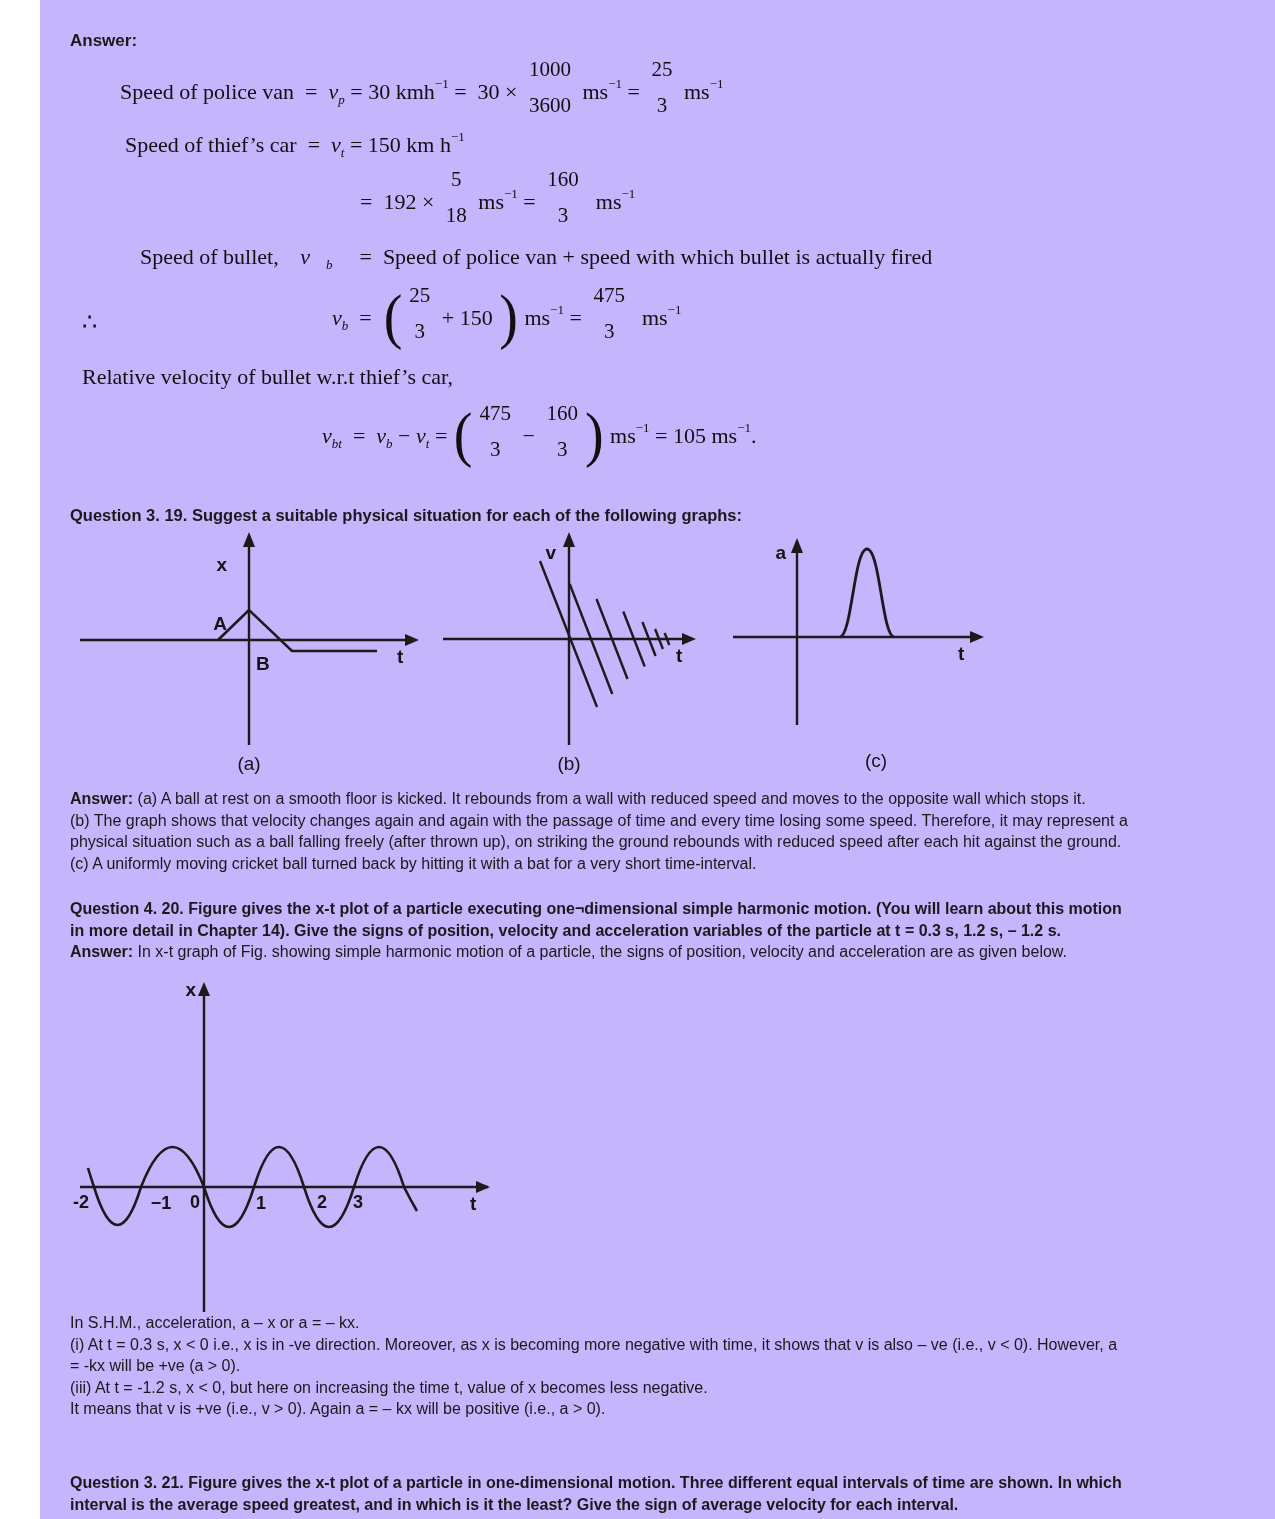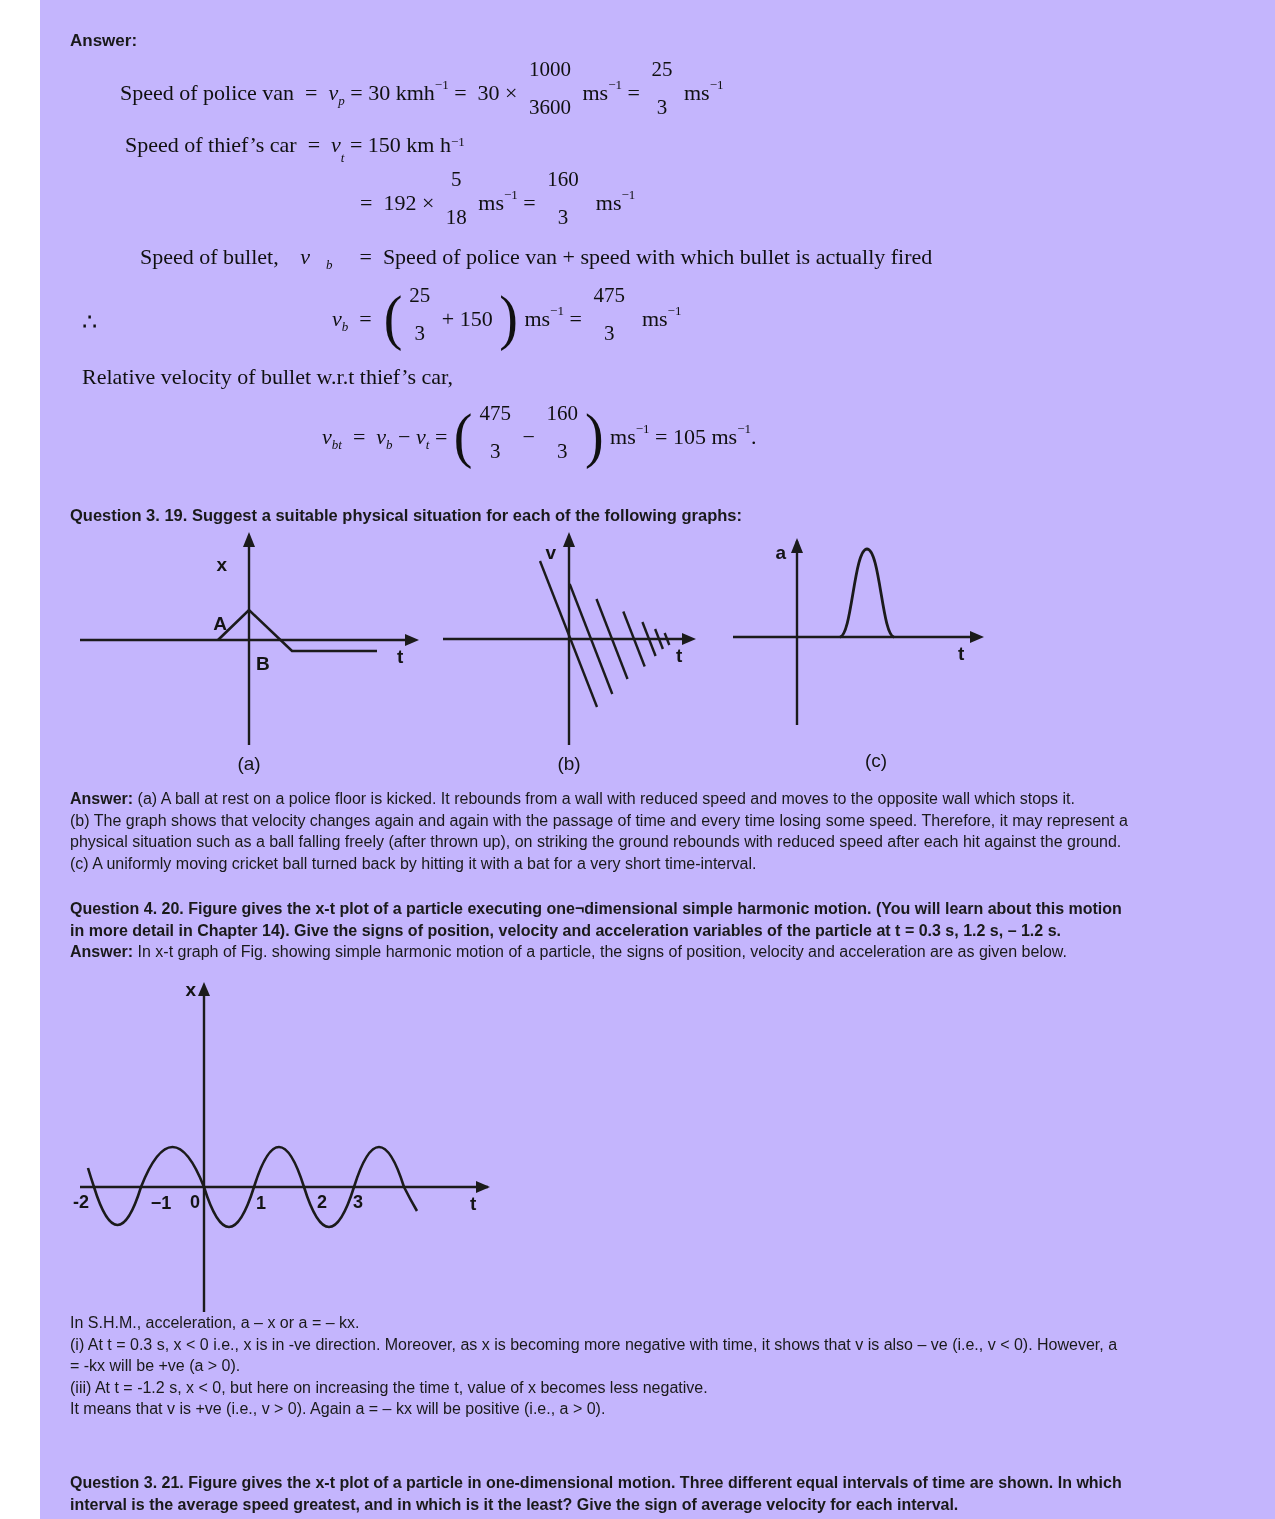--- a/index.html
+++ b/index.html
@@ -13,42 +13,42 @@
   
   .eq{display:flex;align-items:center;font-family:"Liberation Serif","DejaVu Serif",serif;
       font-size:22px;color:#101010;white-space:pre;}
   .eq .tx{white-space:pre;}
   .eq .it{font-style:italic;}
   .eq .su{font-size:13px;position:relative;top:-8px;white-space:pre;}
   .eq .sb{font-size:13px;position:relative;top:8px;font-style:italic;white-space:pre;}
   .frac{display:inline-flex;flex-direction:column;margin:0 3px;}
   .frac .num{display:block;text-align:center;padding:0 3px;font-size:21px;line-height:1.12;}
   .frac .den{display:block;text-align:center;padding:8px 3px;font-size:21px;line-height:1.12;
-             border-top:6px solid #c4b5fd;}
+             border-top:4px solid #c4b5fd;}
   .bigparen{font-size:56px;font-weight:300;line-height:0.85;margin:0 1px;transform:scaleY(1.08);}
   .serifline{font-family:"Liberation Serif","DejaVu Serif",serif;font-size:22px;color:#101010;white-space:nowrap;}
   .therefore{font-family:"Liberation Serif","DejaVu Serif",serif;font-size:24px;color:#101010;}
   
   svg{display:block;}
   svg text{font-family:"Liberation Sans",sans-serif;fill:#141414;}
   .axis-letter{font-size:19px;font-weight:bold;}
   .pt-letter{font-size:19px;font-weight:bold;}
   .tick-num{font-size:18px;font-weight:bold;}
   .caption{font-size:19px;}
 </style>
 </head>
 <body>
 
 <div class="page">
 
   <div class="abs bodyline bold" style="left:30px;top:30px;font-size:17px;">Answer:</div>
 
   <div class="abs eq" style="left:80px;top:58px;"><span class="tx">Speed of police van  =  </span><span class="it">v</span><span class="sb">p</span><span class="tx"> = 30 kmh</span><span class="su">−1</span><span class="tx"> =  30 × </span><span class="frac"><span class="num">1000</span><span class="den">3600</span></span><span class="tx"> ms</span><span class="su">−1</span><span class="tx"> = </span><span class="frac"><span class="num">25</span><span class="den">3</span></span><span class="tx"> ms</span><span class="su">−1</span></div>
 
-  <div class="abs eq" style="left:85px;top:132px;align-items:flex-end;"><span class="tx">Speed of thief’s car  =  </span><span class="it">v</span><span class="sb">t</span><span class="tx"> = 150 km h</span><span class="su">−1</span></div>
+  <div class="abs eq" style="left:85px;top:132px;"><span class="tx">Speed of thief’s car  =  </span><span class="it">v</span><span class="sb">t</span><span class="tx"> = 150 km h</span><span class="su">−1</span></div>
 
   <div class="abs eq" style="left:320px;top:168px;"><span class="tx">=  192 × </span><span class="frac"><span class="num">5</span><span class="den">18</span></span><span class="tx"> ms</span><span class="su">−1</span><span class="tx"> = </span><span class="frac"><span class="num">160</span><span class="den">3</span></span><span class="tx">  ms</span><span class="su">−1</span></div>
 
   <div class="abs eq" style="left:100px;top:244px;gap:16px;"><span class="tx">Speed of bullet, </span><span class="it">v</span><span class="sb">b</span><span class="tx">  =  Speed of police van + speed with which bullet is actually fired</span></div>
 
   <div class="abs therefore" style="left:42px;top:308px;">∴</div>
 
   <div class="abs eq" style="left:292px;top:284px;"><span class="it">v</span><span class="sb">b</span><span class="tx">  =  </span><span class="bigparen">(</span><span class="frac"><span class="num">25</span><span class="den">3</span></span><span class="tx"> + 150 </span><span class="bigparen">)</span><span class="tx"> ms</span><span class="su">−1</span><span class="tx"> = </span><span class="frac"><span class="num">475</span><span class="den">3</span></span><span class="tx">  ms</span><span class="su">−1</span></div>
 
   <div class="abs serifline" style="left:42px;top:364px;">Relative velocity of bullet w.r.t thief’s car,</div>
@@ -94,21 +94,21 @@
     <polygon points="63,26 69,11 75,26" fill="#1b1b1b"></polygon>
     <line x1="5" y1="110" x2="248" y2="110" stroke="#1b1b1b" stroke-width="2.4"></line>
     <polygon points="242,104 256,110 242,116" fill="#1b1b1b"></polygon>
     <path d="M 112,110 C 124,108 126,22 139,22 C 152,22 154,108 166,110" fill="none" stroke="#1b1b1b" stroke-width="2.8"></path>
     <text x="58" y="32" text-anchor="end" class="axis-letter">a</text>
     <text x="230" y="133" class="axis-letter">t</text>
     <text x="148" y="240" text-anchor="middle" class="caption">(c)</text>
   </svg>
 
   <div class="abs" style="left:30px;top:788px;">
-    <div class="bodyline"><span class="bold">Answer:</span><span> (a) A ball at rest on a police floor is kicked. It rebounds from a wall with reduced speed and moves to the opposite wall which stops it.</span></div>
+    <div class="bodyline"><span class="bold">Answer:</span><span> (a) A ball at rest on a smooth floor is kicked. It rebounds from a wall with reduced speed and moves to the opposite wall which stops it.</span></div>
     <div class="bodyline">(b) The graph shows that velocity changes again and again with the passage of time and every time losing some speed. Therefore, it may represent a</div>
     <div class="bodyline">physical situation such as a ball falling freely (after thrown up), on striking the ground rebounds with reduced speed after each hit against the ground.</div>
     <div class="bodyline">(c) A uniformly moving cricket ball turned back by hitting it with a bat for a very short time-interval.</div>
   </div>
 
   <div class="abs" style="left:30px;top:898px;">
     <div class="bodyline qline">Question 4. 20. Figure gives the x-t plot of a particle executing one¬dimensional simple harmonic motion. (You will learn about this motion</div>
     <div class="bodyline qline">in more detail in Chapter 14). Give the signs of position, velocity and acceleration variables of the particle at t = 0.3 s, 1.2 s, – 1.2 s.</div>
     <div class="bodyline"><span class="bold">Answer:</span><span> In x-t graph of Fig. showing simple harmonic motion of a particle, the signs of position, velocity and acceleration are as given below.</span></div>
   </div>

